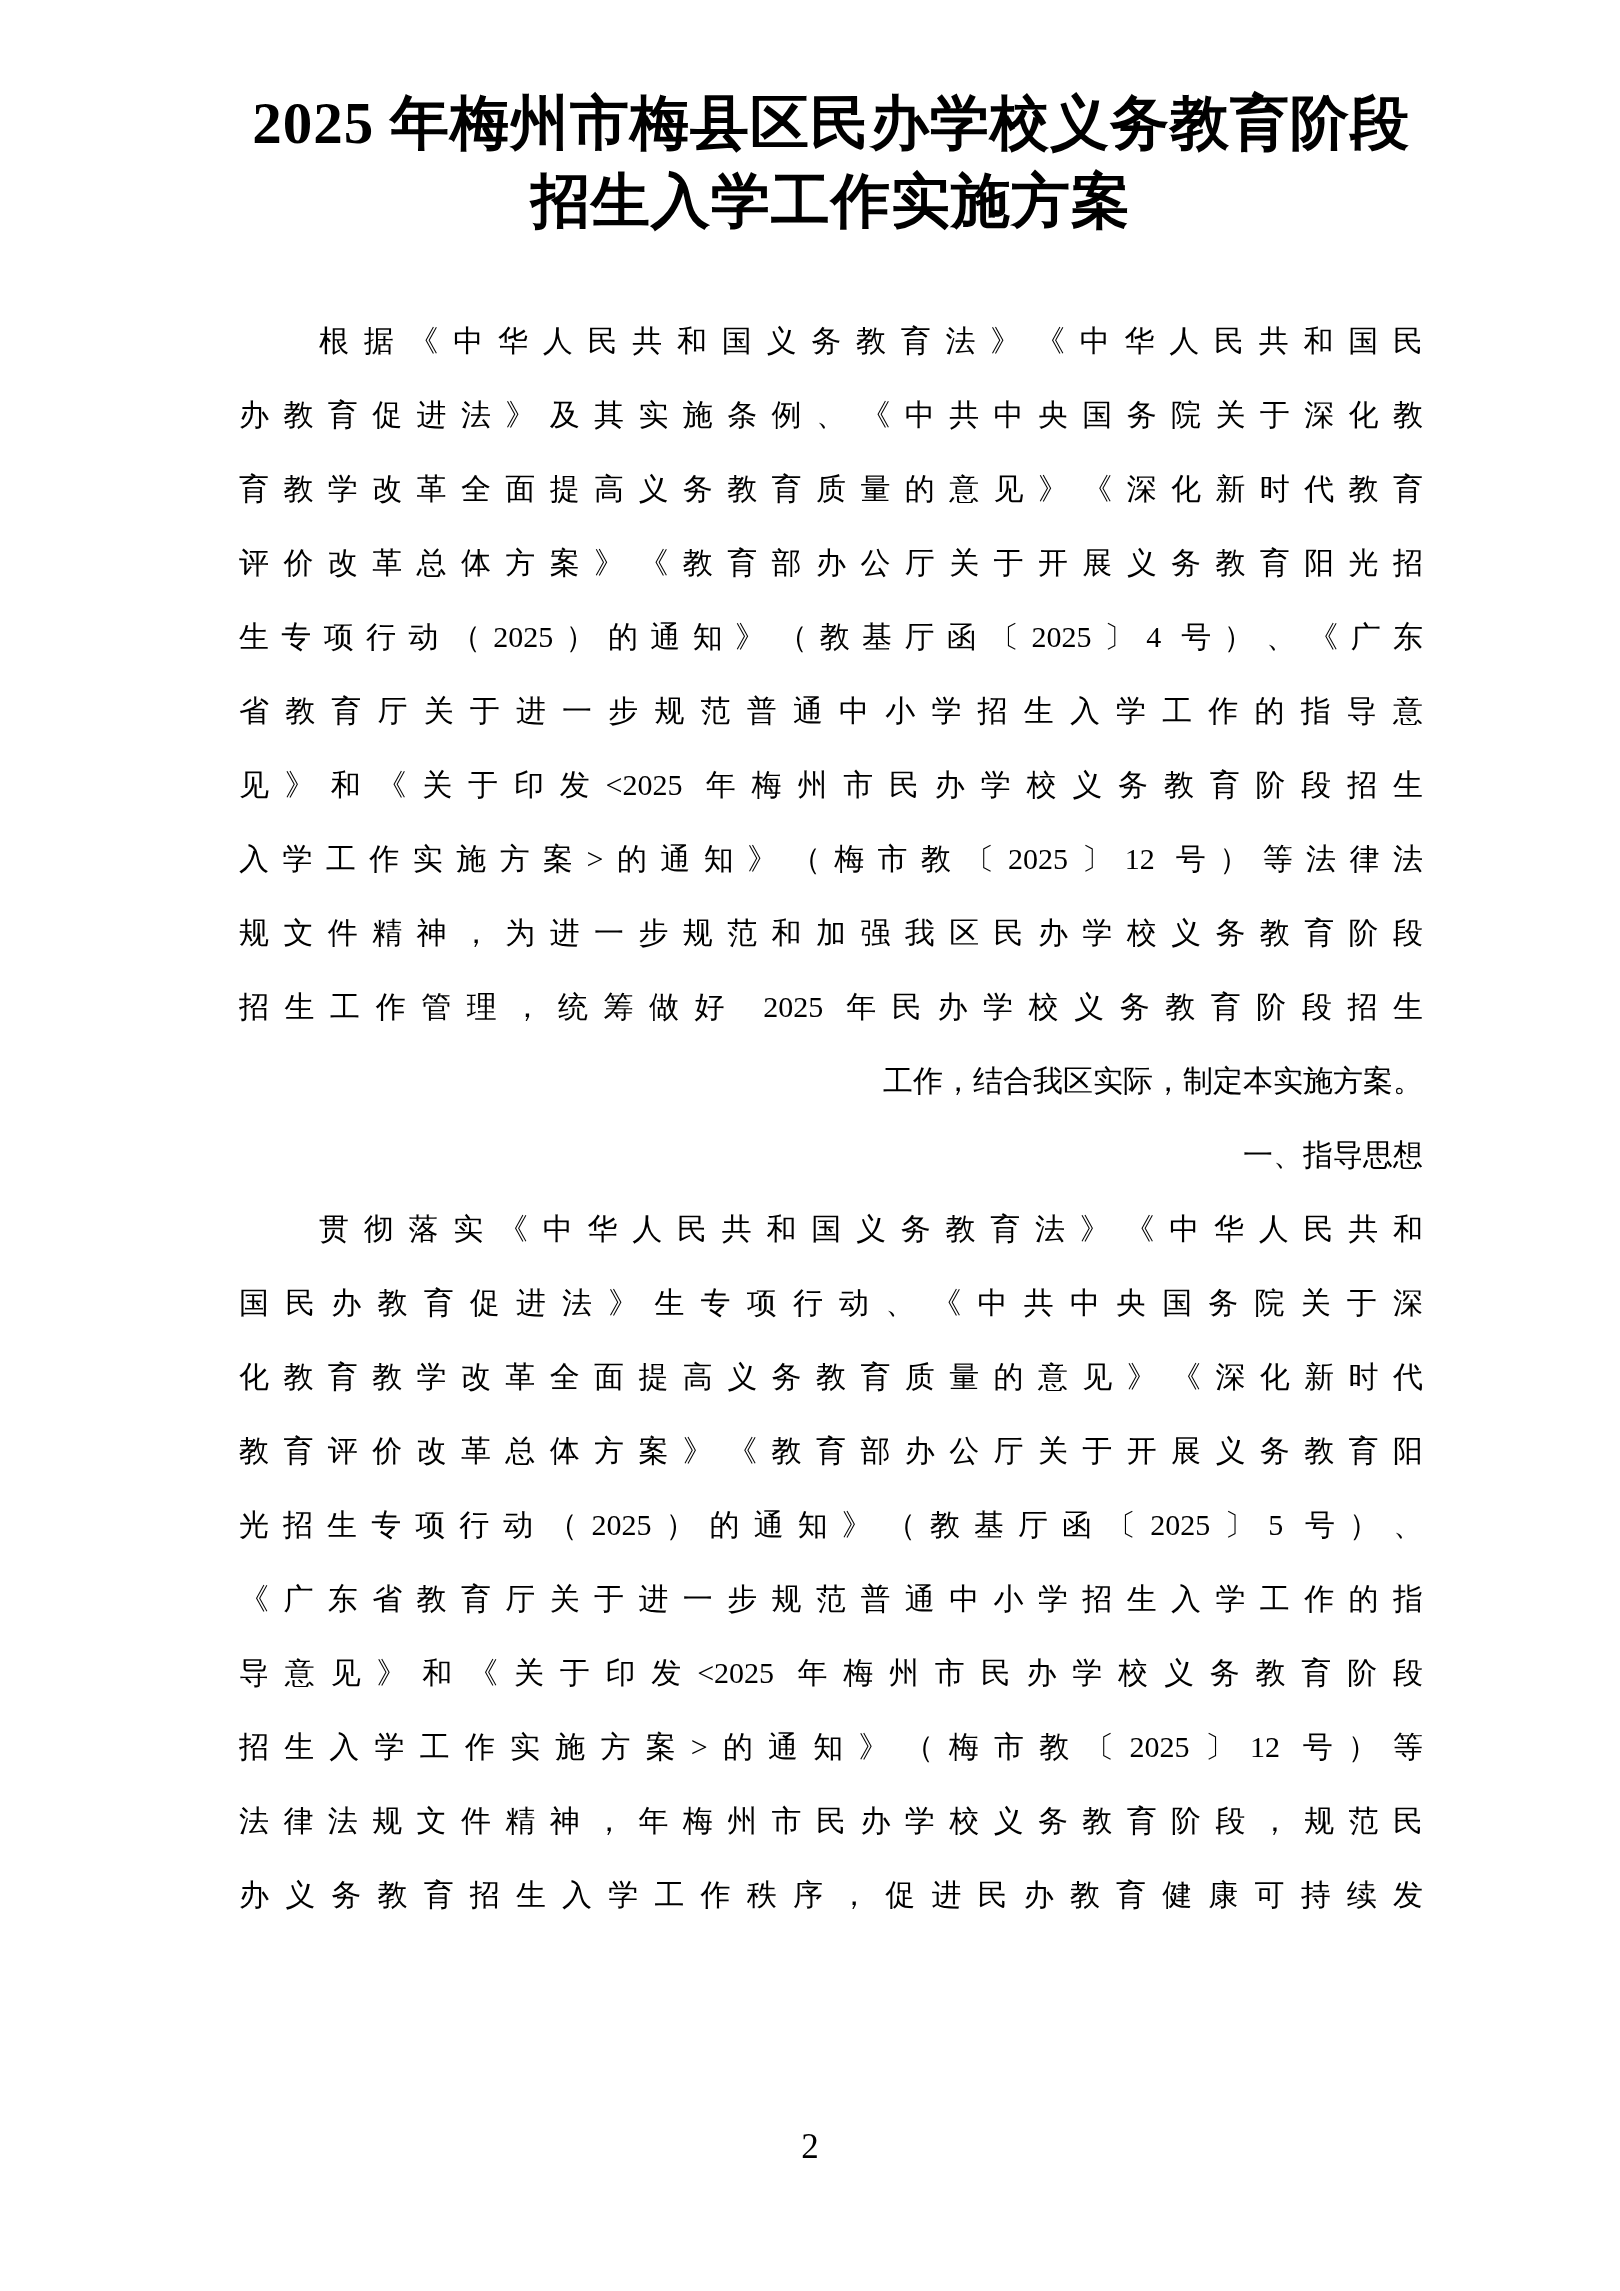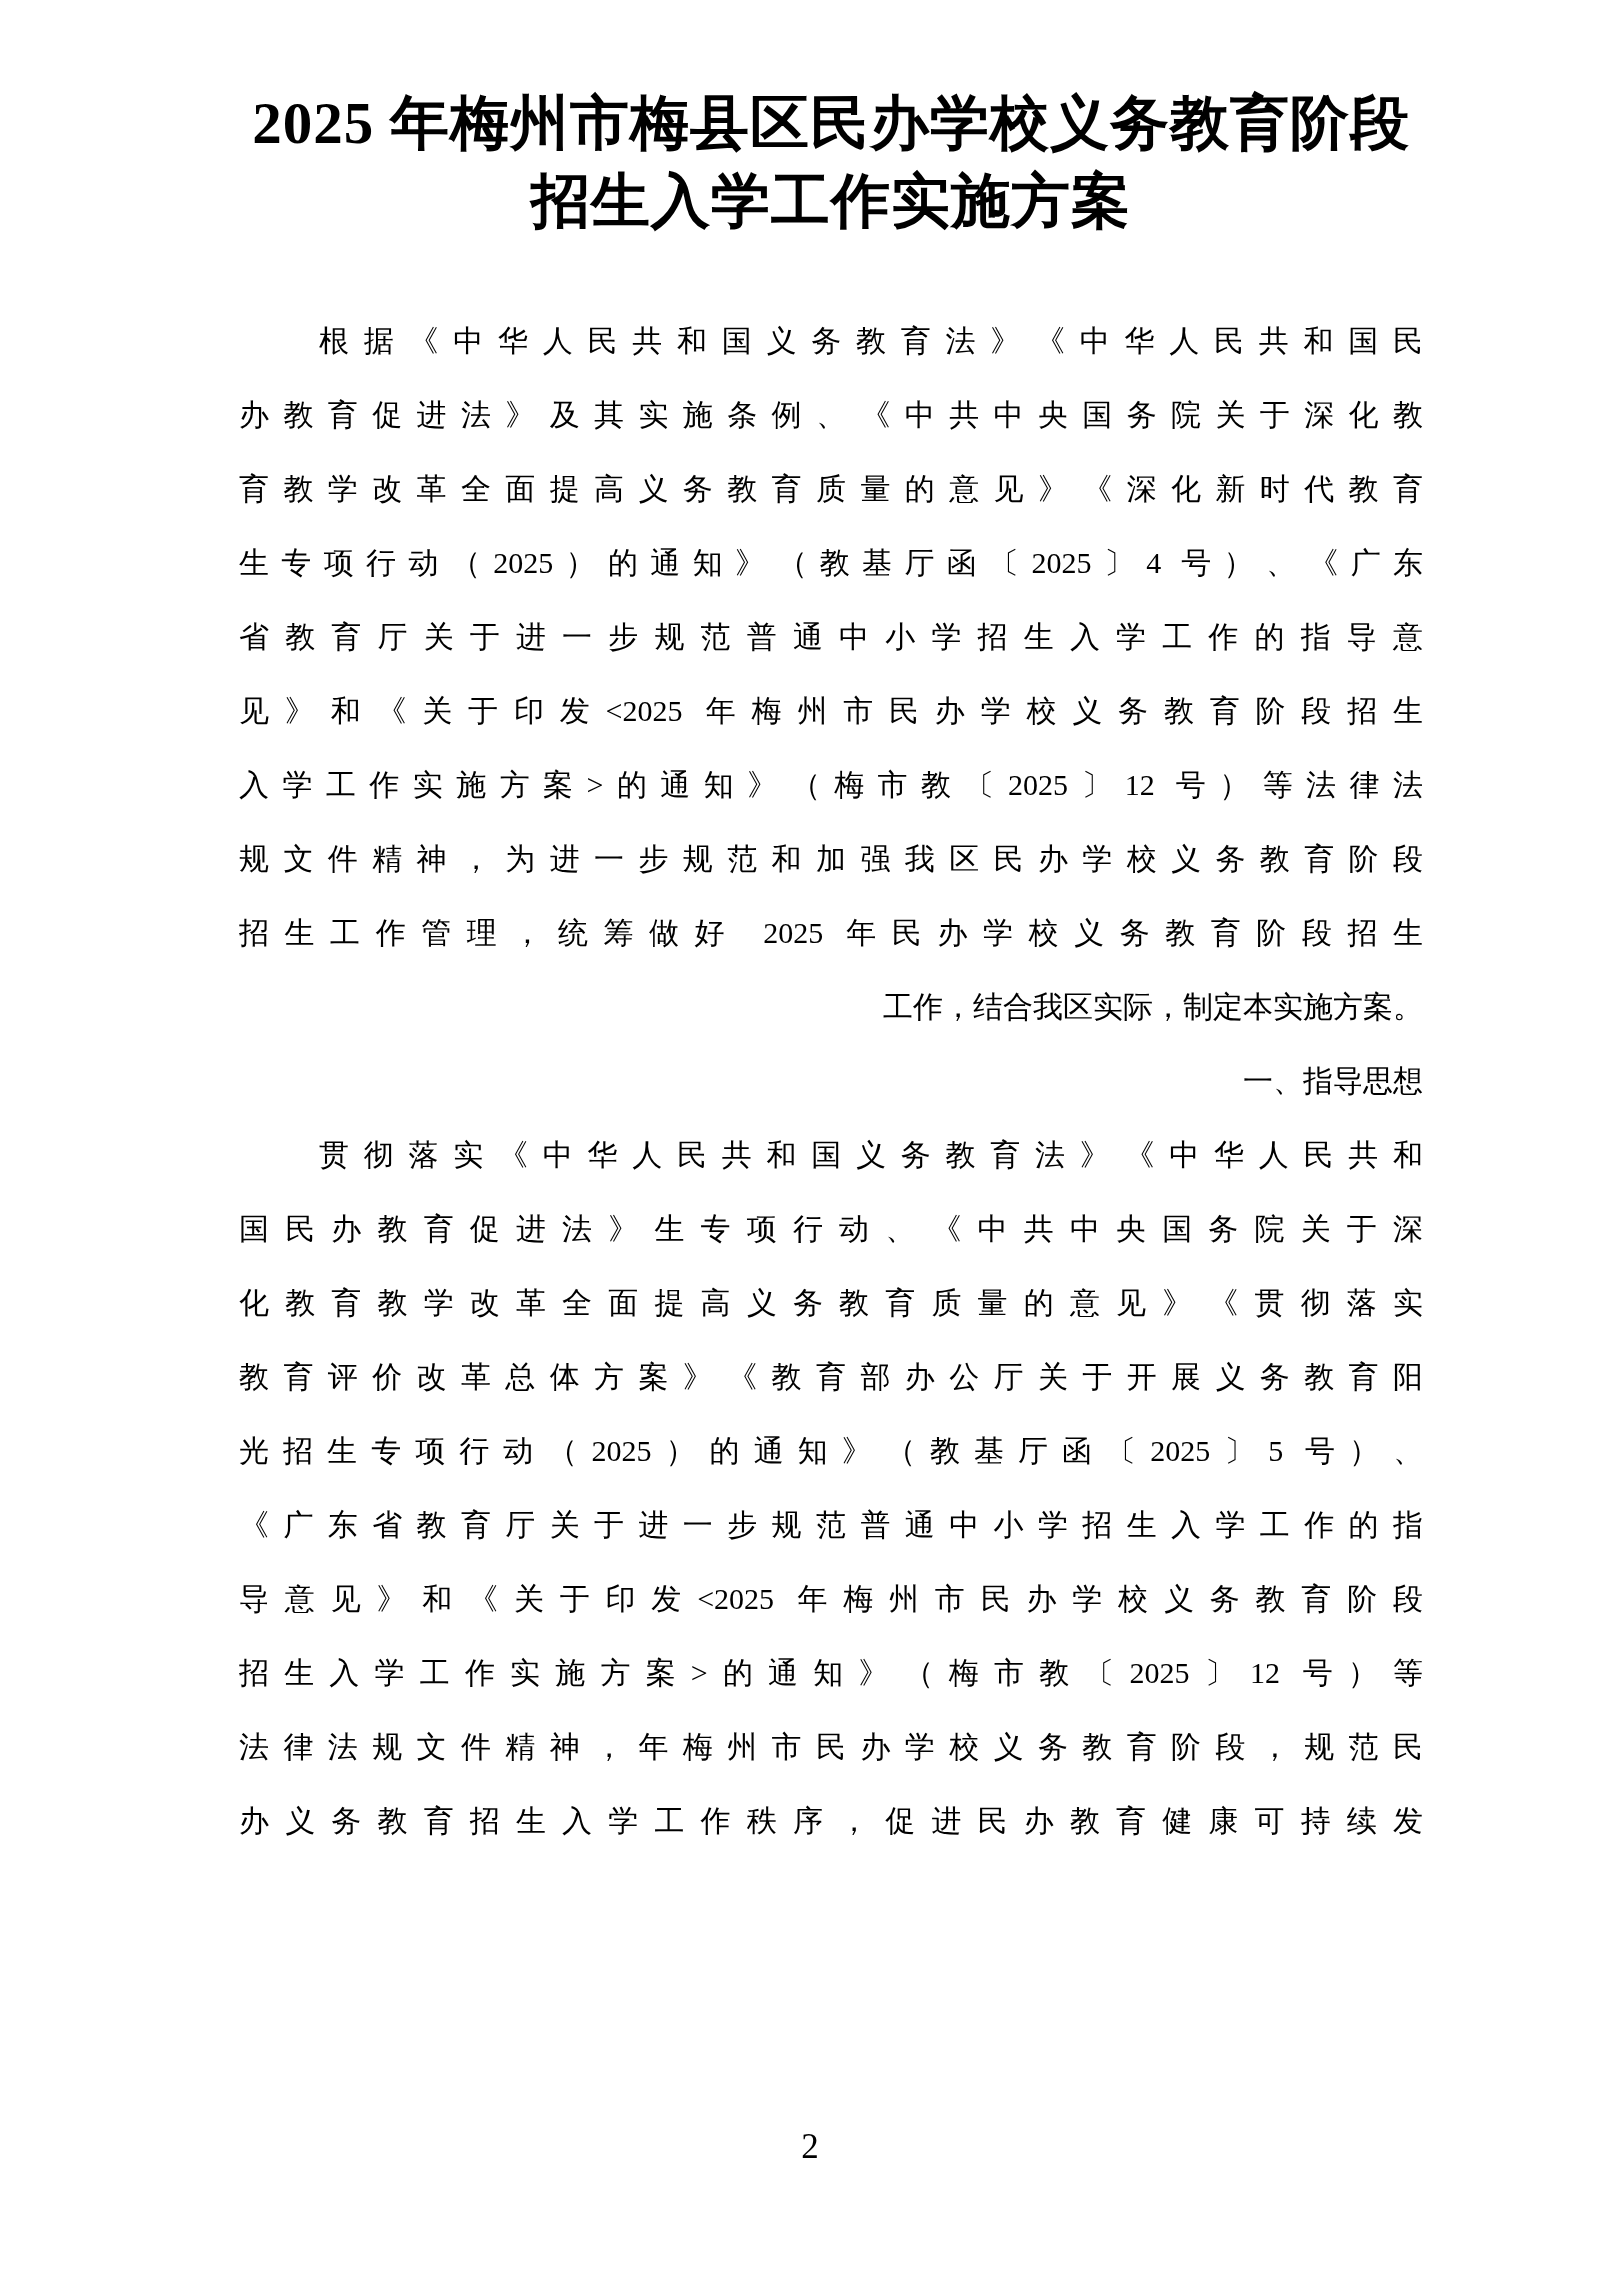--- a/index.html
+++ b/index.html
@@ -73,31 +73,32 @@
 
     <div class="doc-title">
       <div class="title-line">2025 年梅州市梅县区民办学校义务教育阶段</div>
       <div class="title-line">招生入学工作实施方案</div>
     </div>
 
     <div class="body-text">
       <div class="line ind j">根据《中华人民共和国义务教育法》《中华人民共和国民</div>
       <div class="line j">办教育促进法》及其实施条例、《中共中央国务院关于深化教</div>
       <div class="line j">育教学改革全面提高义务教育质量的意见》《深化新时代教育</div>
+      <div class="line j">评价改革总体方案》《教育部办公厅关于开展义务教育阳光招</div>
       <div class="line j">生专项行动（2025）的通知》（教基厅函〔2025〕4 号）、《广东</div>
       <div class="line j">省教育厅关于进一步规范普通中小学招生入学工作的指导意</div>
       <div class="line j">见》和《关于印发&lt;2025 年梅州市民办学校义务教育阶段招生</div>
       <div class="line j">入学工作实施方案&gt;的通知》（梅市教〔2025〕12 号）等法律法</div>
       <div class="line j">规文件精神，为进一步规范和加强我区民办学校义务教育阶段</div>
       <div class="line j">招生工作管理，统筹做好 2025 年民办学校义务教育阶段招生</div>
       <div class="line">工作，结合我区实际，制定本实施方案。</div>
       <div class="line heading">一、指导思想</div>
       <div class="line ind j">贯彻落实《中华人民共和国义务教育法》《中华人民共和</div>
       <div class="line j">国民办教育促进法》生专项行动、《中共中央国务院关于深</div>
-      <div class="line j">化教育教学改革全面提高义务教育质量的意见》《贯彻落实</div>
+      <div class="line j">化教育教学改革全面提高义务教育质量的意见》《深化新时代</div>
       <div class="line j">教育评价改革总体方案》《教育部办公厅关于开展义务教育阳</div>
       <div class="line j">光招生专项行动（2025）的通知》（教基厅函〔2025〕5 号）、</div>
       <div class="line j">《广东省教育厅关于进一步规范普通中小学招生入学工作的指</div>
       <div class="line j">导意见》和《关于印发&lt;2025 年梅州市民办学校义务教育阶段</div>
       <div class="line j">招生入学工作实施方案&gt;的通知》（梅市教〔2025〕12 号）等</div>
       <div class="line j">法律法规文件精神，年梅州市民办学校义务教育阶段，规范民</div>
       <div class="line j">办义务教育招生入学工作秩序，促进民办教育健康可持续发</div>
     </div>
 
   </div>

